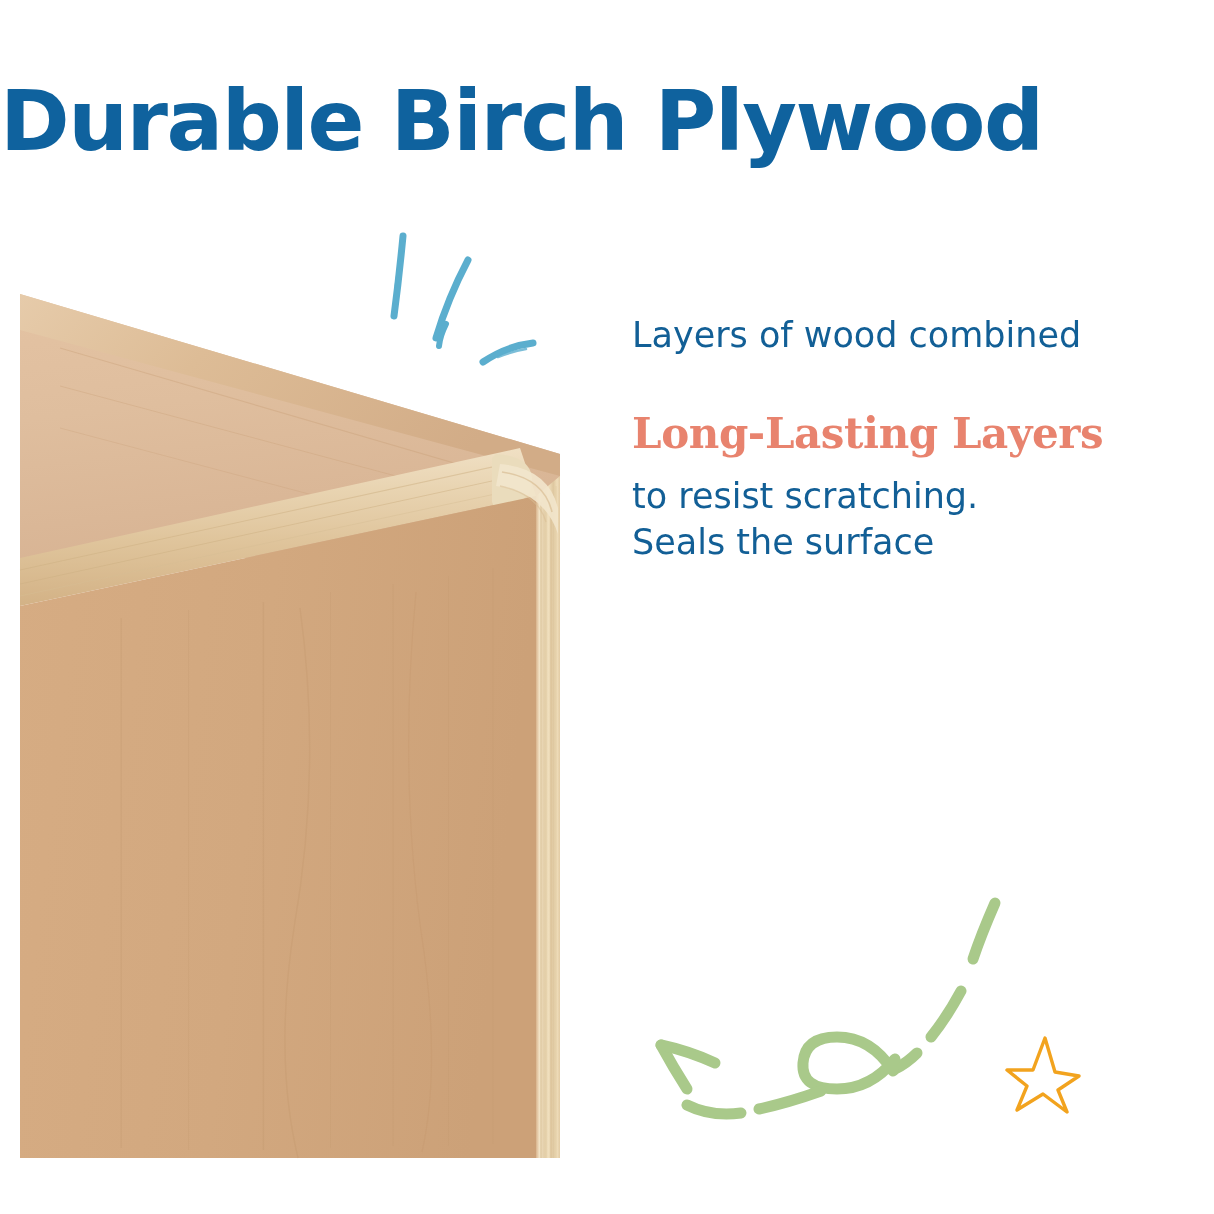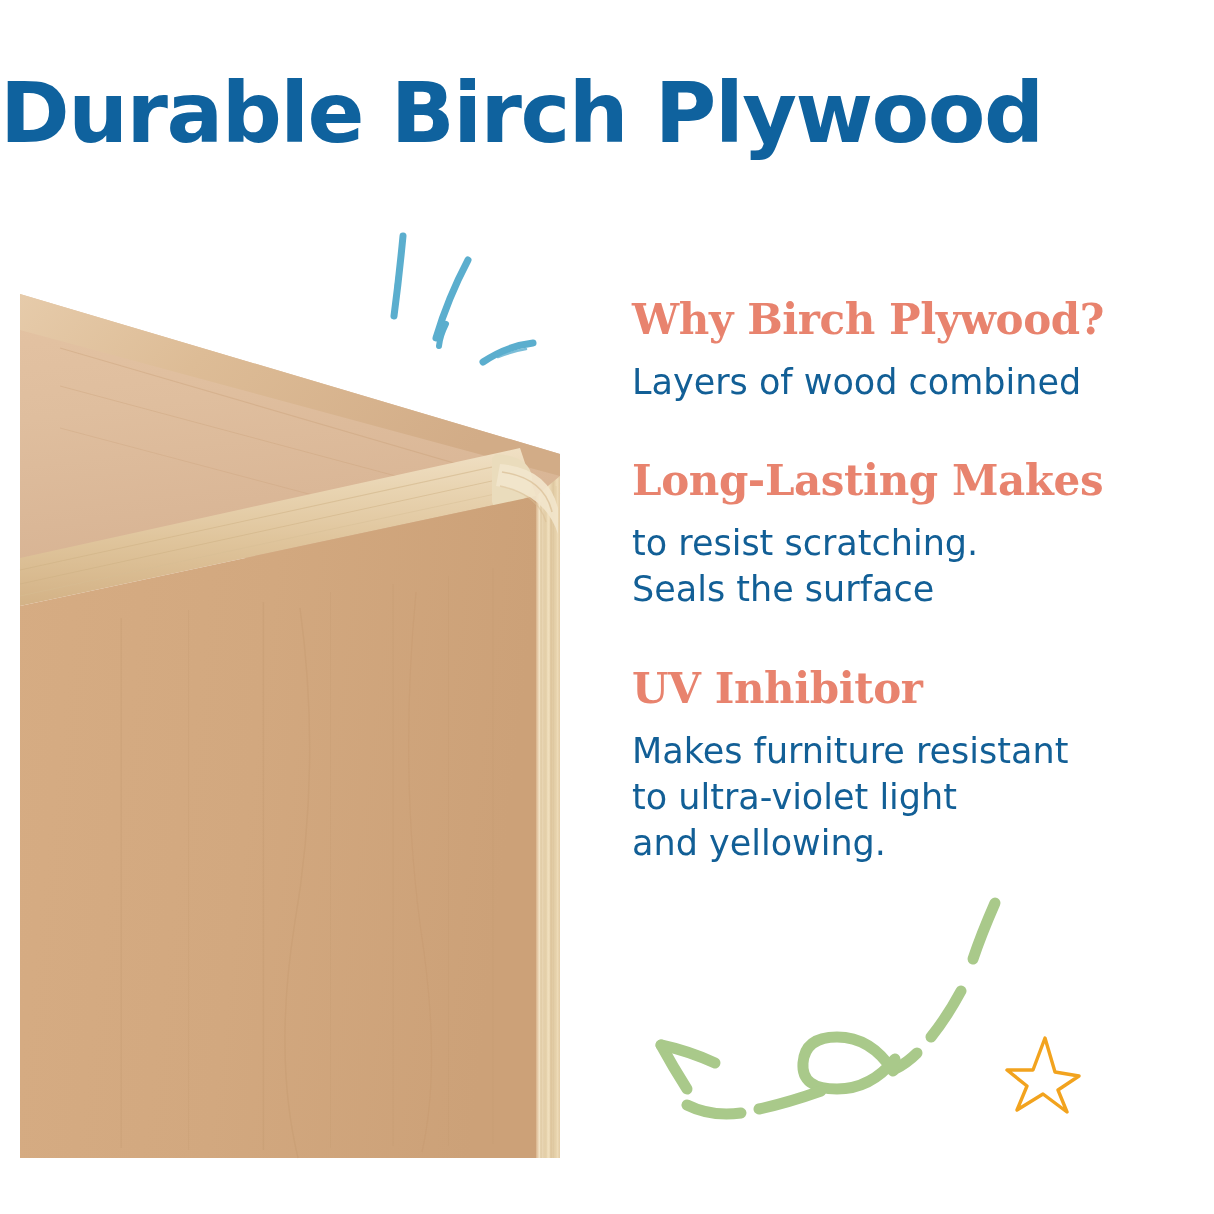--- a/index.html
+++ b/index.html
@@ -13,21 +13,21 @@
 
   #canvas {
     position:relative;
     width:1214px; height:1214px;
     background:#ffffff;
   }
 
   
   #title {
     position:absolute;
-    left:0; top:64px;
+    left:0; top:72px;
     width:989px;
     text-align:center;
     font-family:"DejaVu Sans", sans-serif;
     font-weight:700;
     font-size:84px;
     letter-spacing:-1.5px;
     color:#0F629E;
     white-space:nowrap;
   }
 
@@ -165,42 +165,33 @@
 
       <path d="M500,206 q48,4 58,44 l0,26 q-14,-42 -62,-48 z" fill="#F2E6CC" opacity="0.9"></path>
       <path d="M502,214 q42,6 50,40" stroke="#D9BE94" stroke-width="1.6" fill="none" opacity="0.7"></path>
       <path d="M500,228 q38,8 46,36" stroke="#D9BE94" stroke-width="1.3" fill="none" opacity="0.55"></path>
     </svg>
   </div>
 
   <div id="feature-list">
 
     <div class="feature-block">
-      <div class="feature-heading">Why Birch Plywood?</div>
       <div class="feature-body">
         <span class="ln">Layers of wood combined</span>
       </div>
     </div>
 
     <div class="feature-block">
-      <div class="feature-heading">Long-Lasting Makes</div>
+      <div class="feature-heading">Long-Lasting Layers</div>
       <div class="feature-body">
         <span class="ln">to resist scratching.</span>
         <span class="ln">Seals the surface</span>
       </div>
     </div>
 
-    <div class="feature-block">
-      <div class="feature-heading">UV Inhibitor</div>
-      <div class="feature-body">
-        <span class="ln">Makes furniture resistant</span>
-        <span class="ln">to ultra-violet light</span>
-        <span class="ln">and yellowing.</span>
-      </div>
-    </div>
 
   </div>
 
   <div class="deco" id="sparkle-marks">
     <svg viewBox="0 0 200 150">
       <g stroke="#5BAECE" stroke-linecap="round" fill="none">
         <path d="M33,4 q-4,42 -9,80" stroke-width="7"></path>
         <path d="M32,10 q-3,24 -6,44" stroke-width="3" opacity="0.85"></path>
         <path d="M98,28 q-20,38 -32,78" stroke-width="7"></path>
         <path d="M76,92 q-6,12 -7,22" stroke-width="6"></path>

